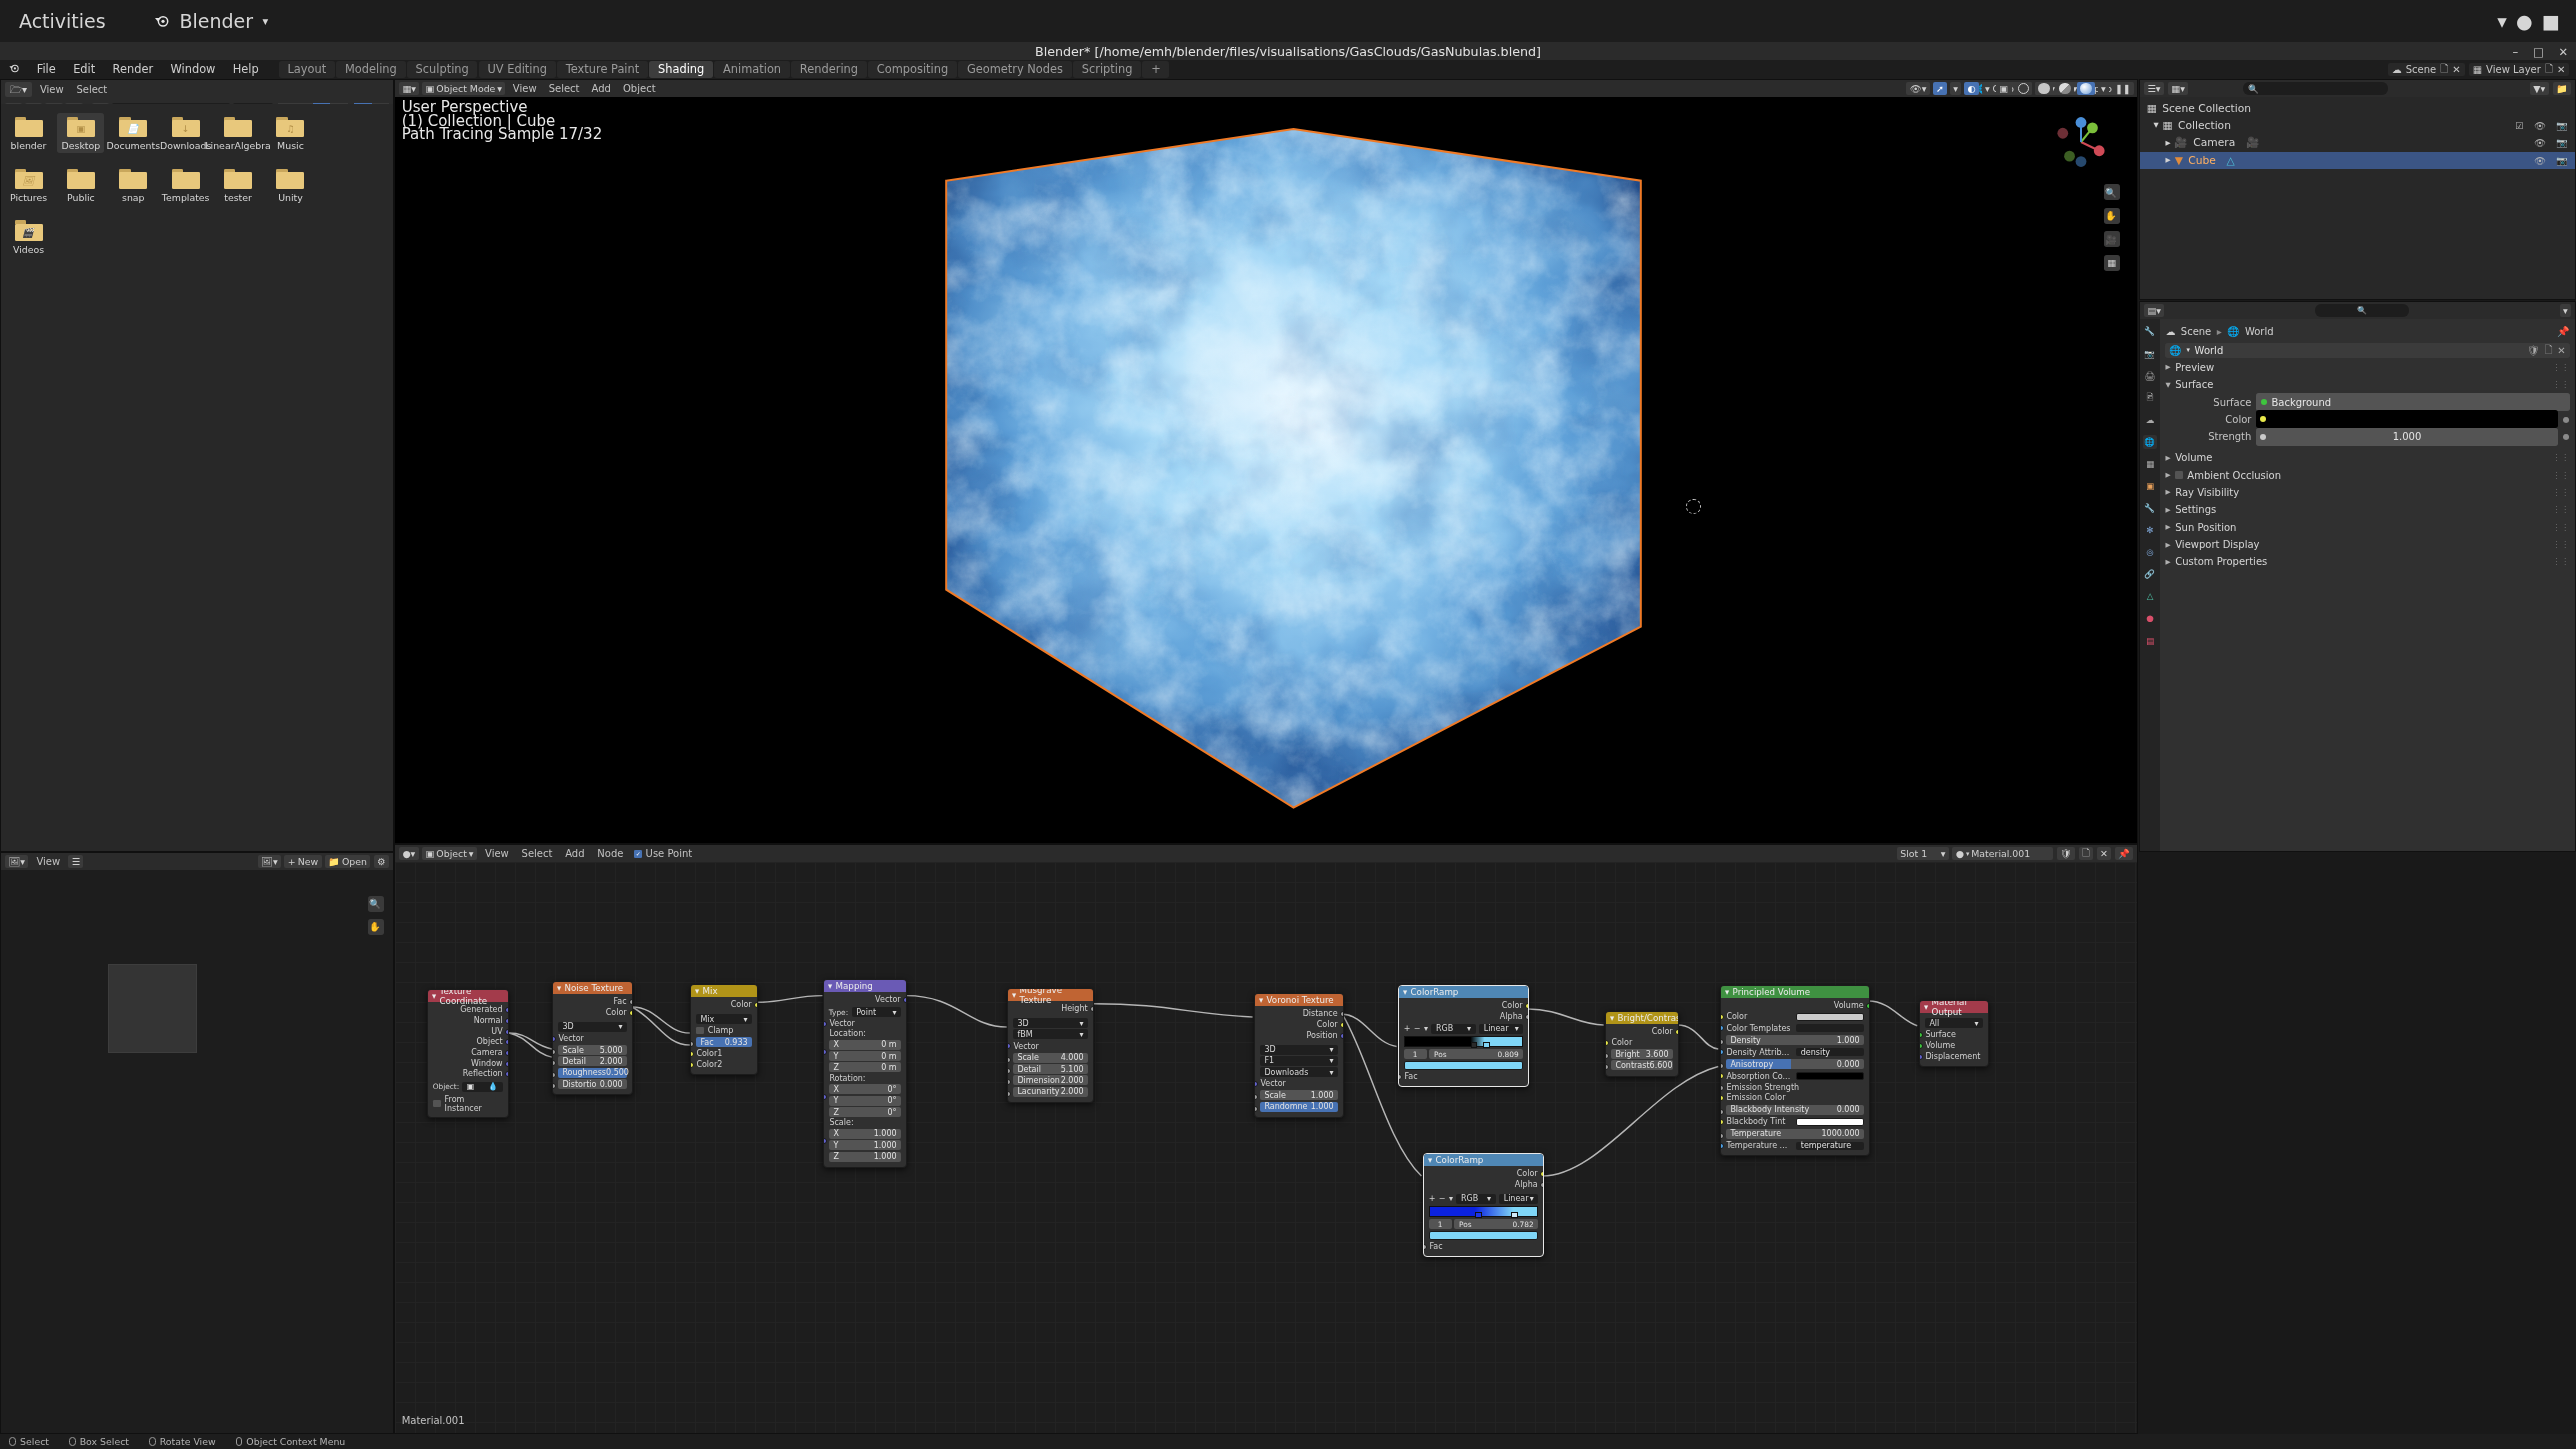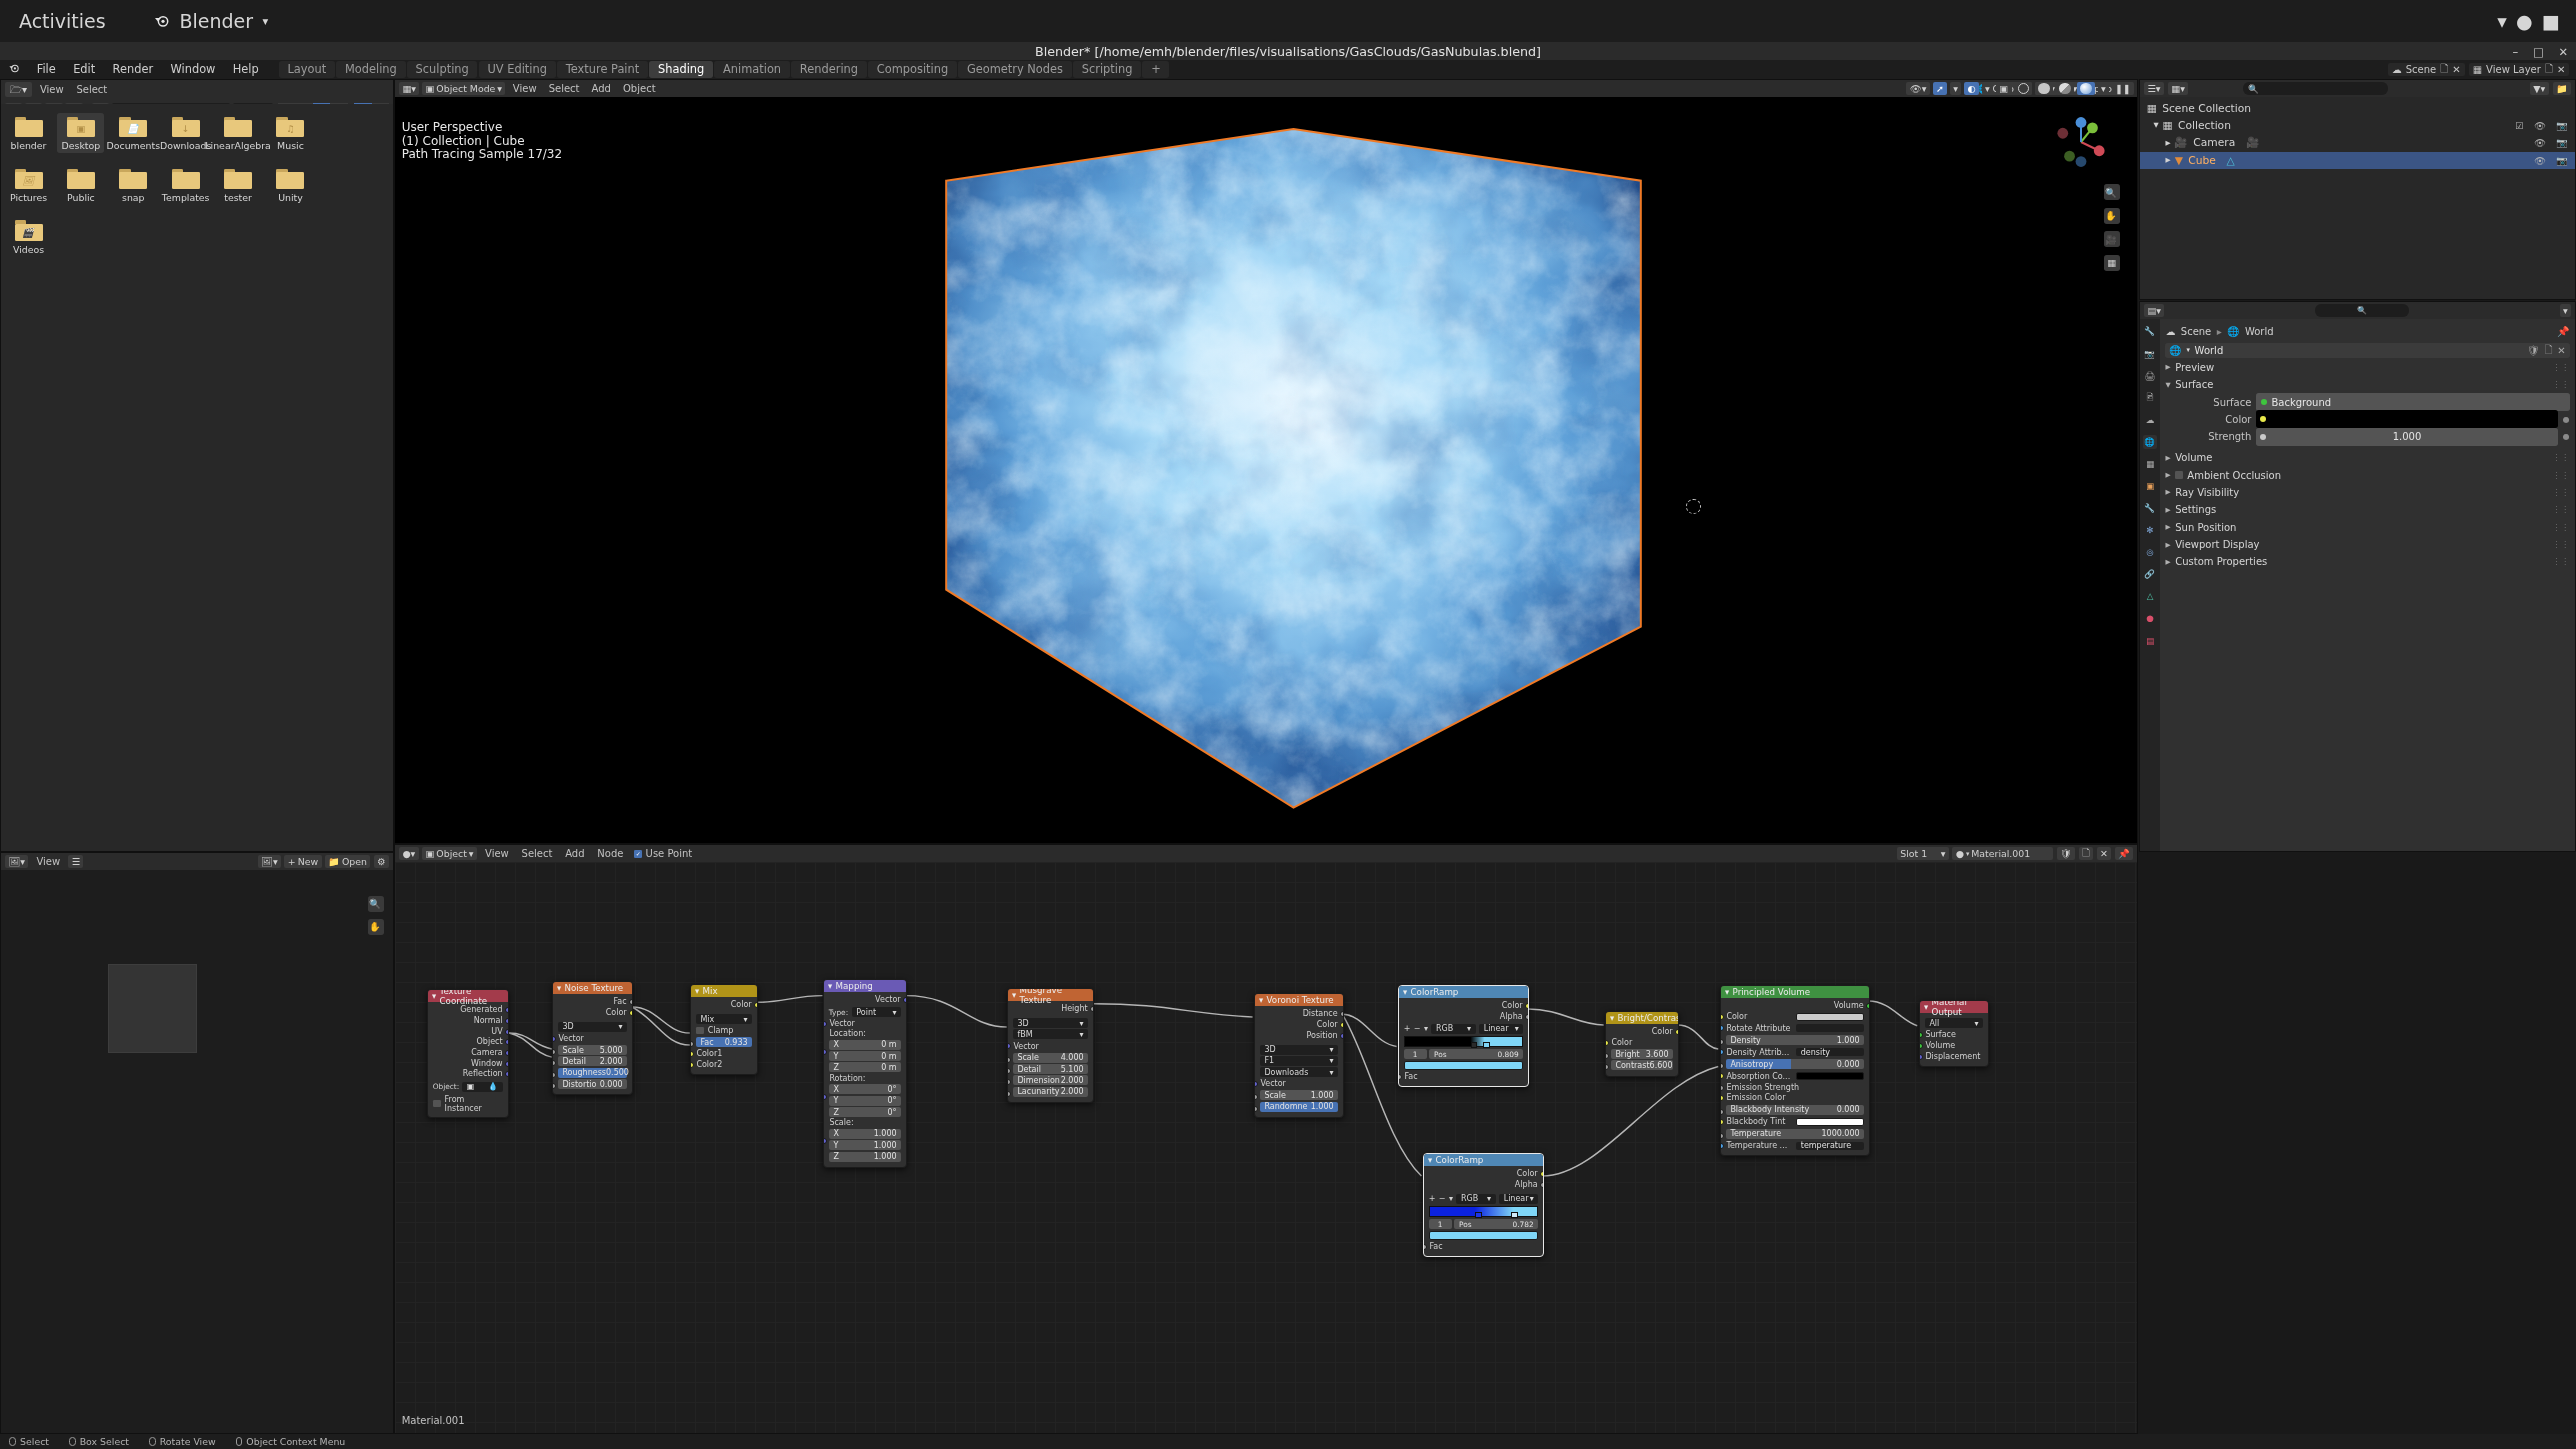--- a/index.html
+++ b/index.html
@@ -75,22 +75,22 @@
   #vp-hdr { position:absolute; left:0; top:0; width:100%; height:17.4px; background:#2b2b2b;
     display:flex; align-items:center; padding:0 4px; gap:2.7px; }
   #vp-hdr-right { position:absolute; right:2.7px; top:0; height:17.4px; display:flex;
     align-items:center; gap:2.7px; }
   .vp-pill { background:#3b3b3b; border-radius:2px; height:13.4px; display:flex;
     align-items:center; padding:0 3.4px; color:#d0d0d0; font-size:9.4px; gap:2px;}
   .vp-pill.on { background:#4772b3; color:#fff; }
   .shade-ball { width:11.4px; height:11.4px; border-radius:50%; }
   #vp-canvas { position:absolute; left:0; top:17.4px; right:0; bottom:0;
     background:#000; overflow:hidden; }
-  #vp-overlay { position:absolute; left:6.7px; top:4px; color:#e8e8e8; font-size:12px;
-    line-height:13.4px; text-shadow:0 0.7px 1.3px #000;margin-top:20px; }
+  #vp-overlay { position:absolute; left:6.7px; top:4px; color:#e8e8e8; font-size:15px;
+    line-height:13.4px; text-shadow:0 0.7px 1.3px #000; }
   #gizmo { position:absolute; right:27px; top:16px; width:58px; height:58px; }
   #vp-side-icons { position:absolute; right:17.4px; top:87px; display:flex;
     flex-direction:column; gap:7.4px; }
   .vp-sideicon { width:16px; height:16px; background:#3a3a3a; border-radius:2.7px;
     display:flex; align-items:center; justify-content:center; color:#d0d0d0; font-size:9.4px;}
 
   
   #outliner { left:2139px; top:79px; width:437px; height:221px; background:#282828; }
   #out-hdr { height:17.4px; background:#2b2b2b; display:flex; align-items:center;
     padding:0 4px; gap:4px; }
@@ -1267,21 +1267,21 @@
             <i class="sock r s-green"></i>
           </div>
 
         <div class="nrow" style="height:11.4px">
           <i class="sock l s-yellow"></i>
           <span style="width:67px">Color</span>
           <span class="nswatch" style="flex:1;margin:0 0 0 2.7px;background:#cccccc;height:8px"></span>
         </div>
         <div class="nrow" style="height:11.4px">
           <i class="sock l s-blue"></i>
-          <span style="width:67px">Rotate Attribute</span>
+          <span style="width:67px">Color Templates</span>
           <span class="nfield dark" style="flex:1;margin:0 0 0 2.7px;height:8px"></span>
         </div>
         <div style="position:relative">
             <i class="sock l s-grey" style="top:4px"></i>
           <div class="nfield">
               <span>Density</span>
               <span>1.000</span>
             </div>
           </div>
         <div class="nrow" style="height:11.4px">

